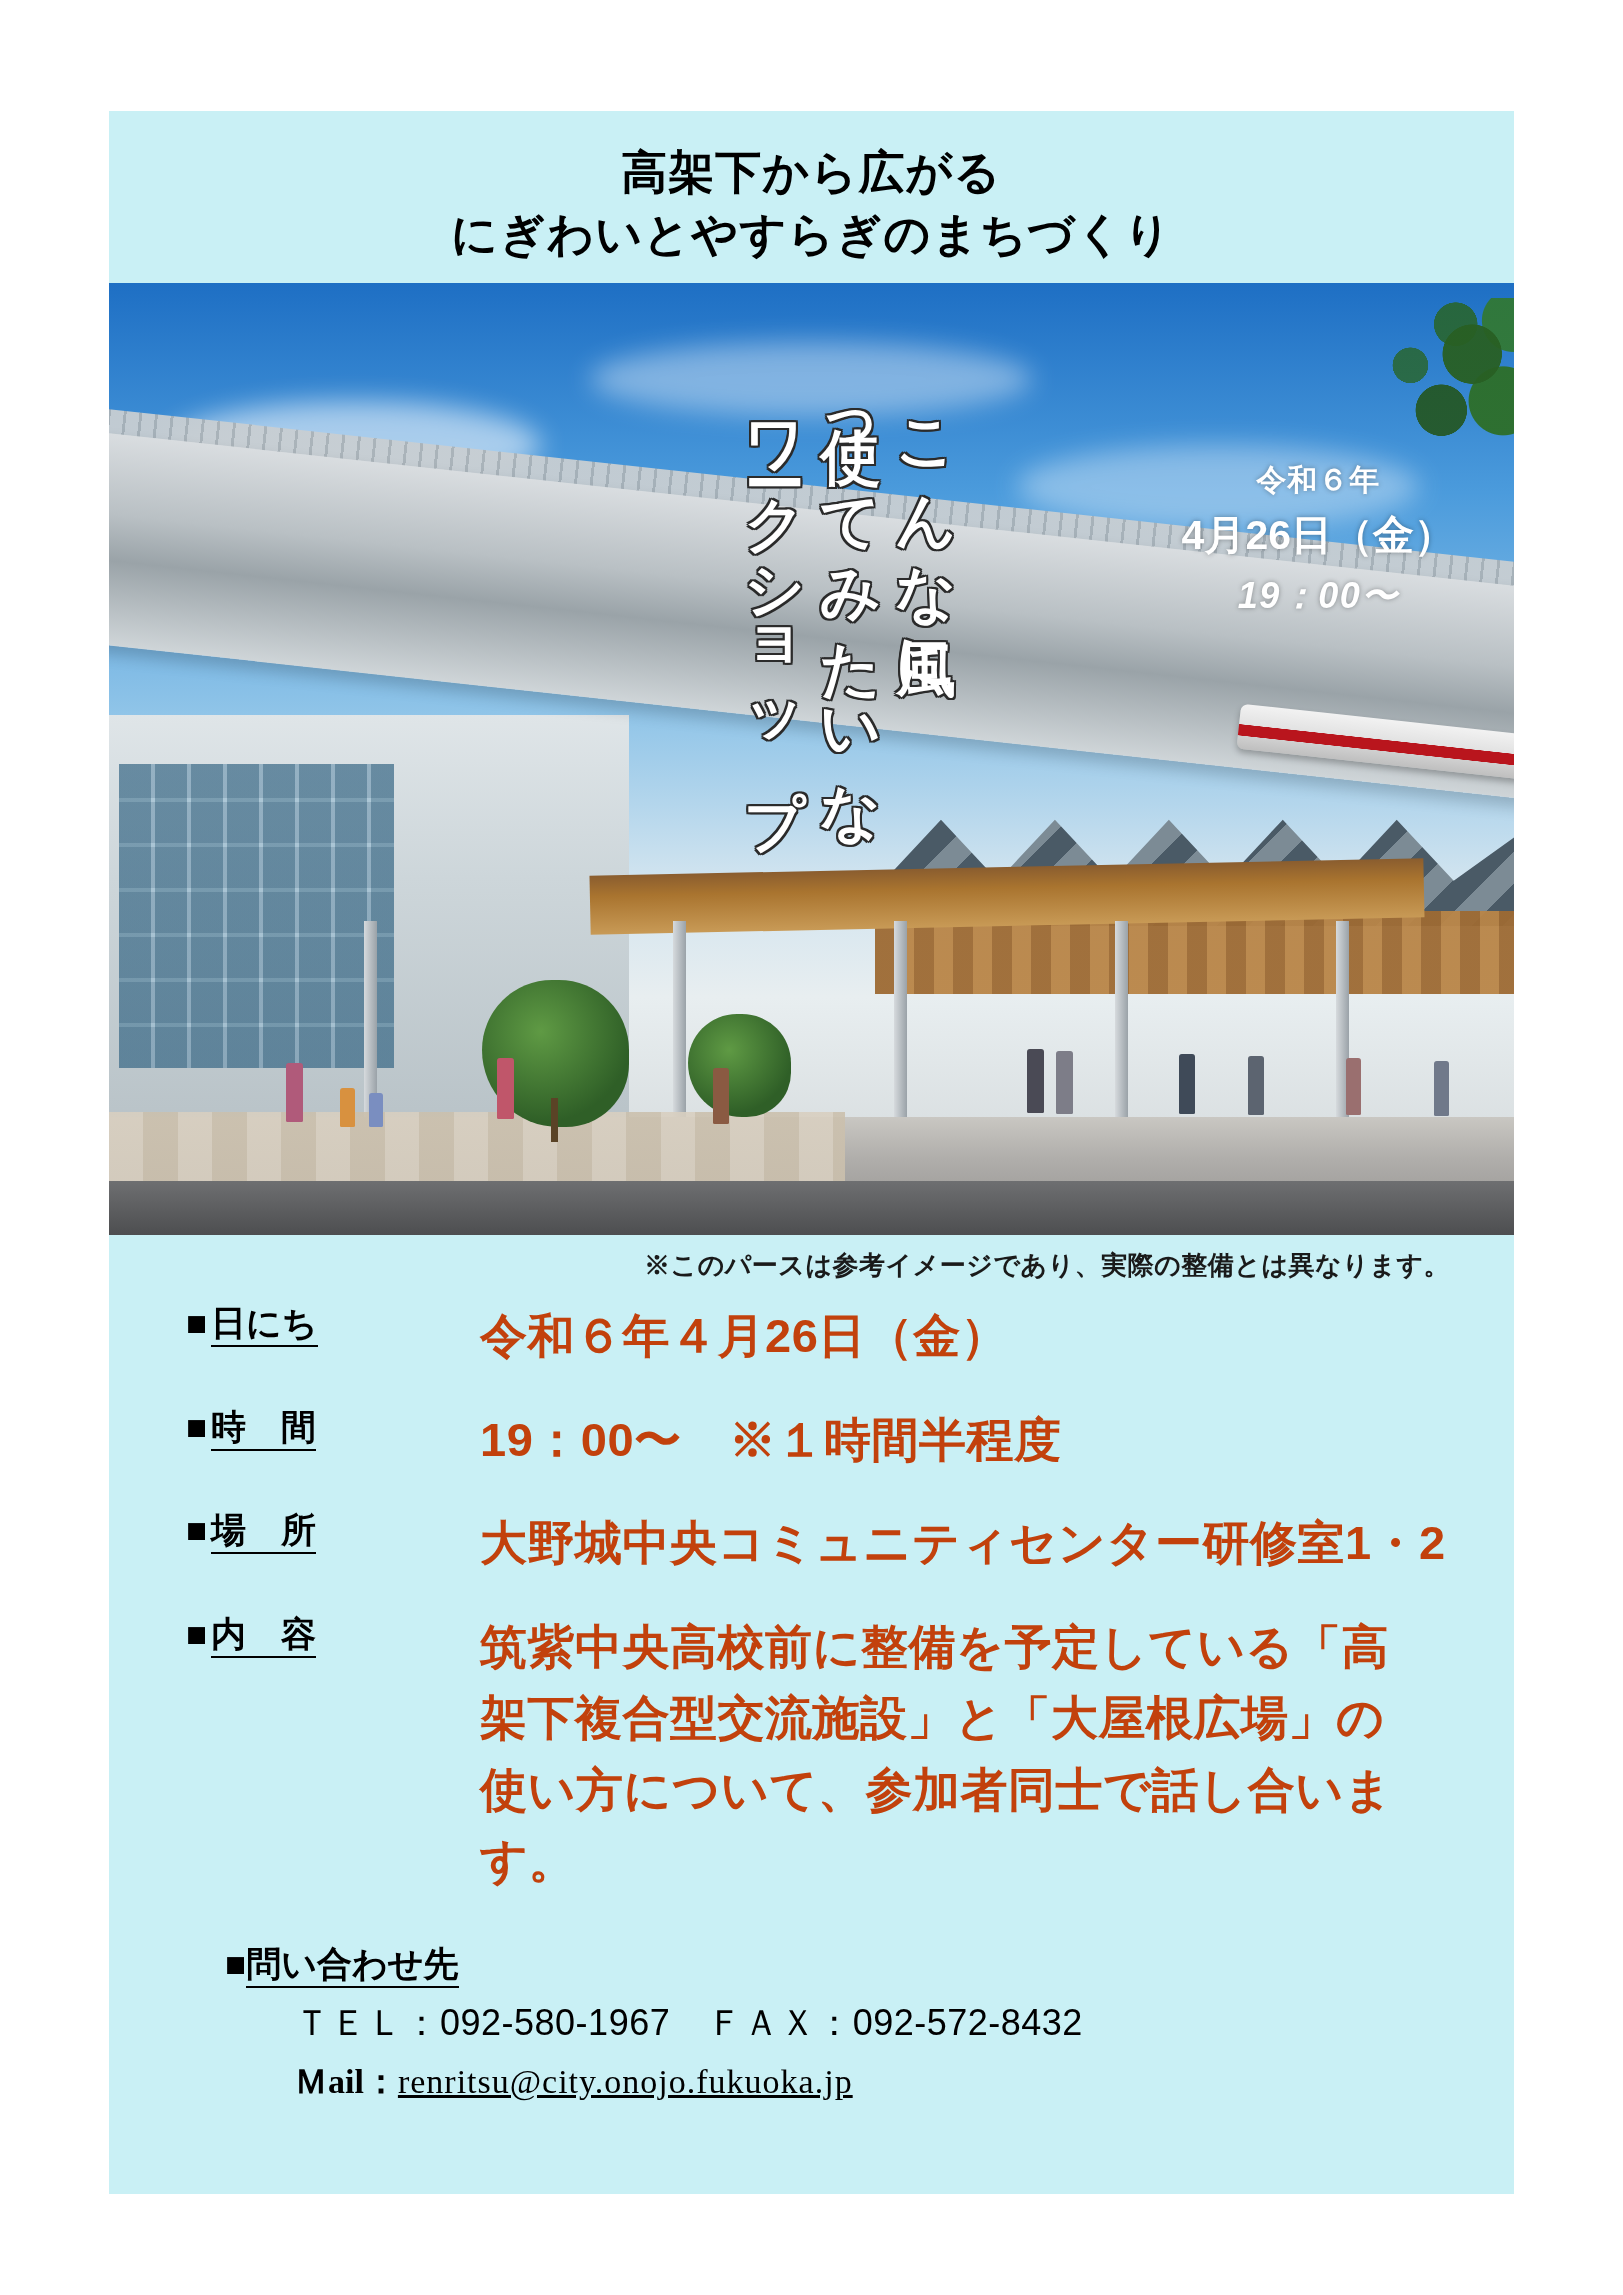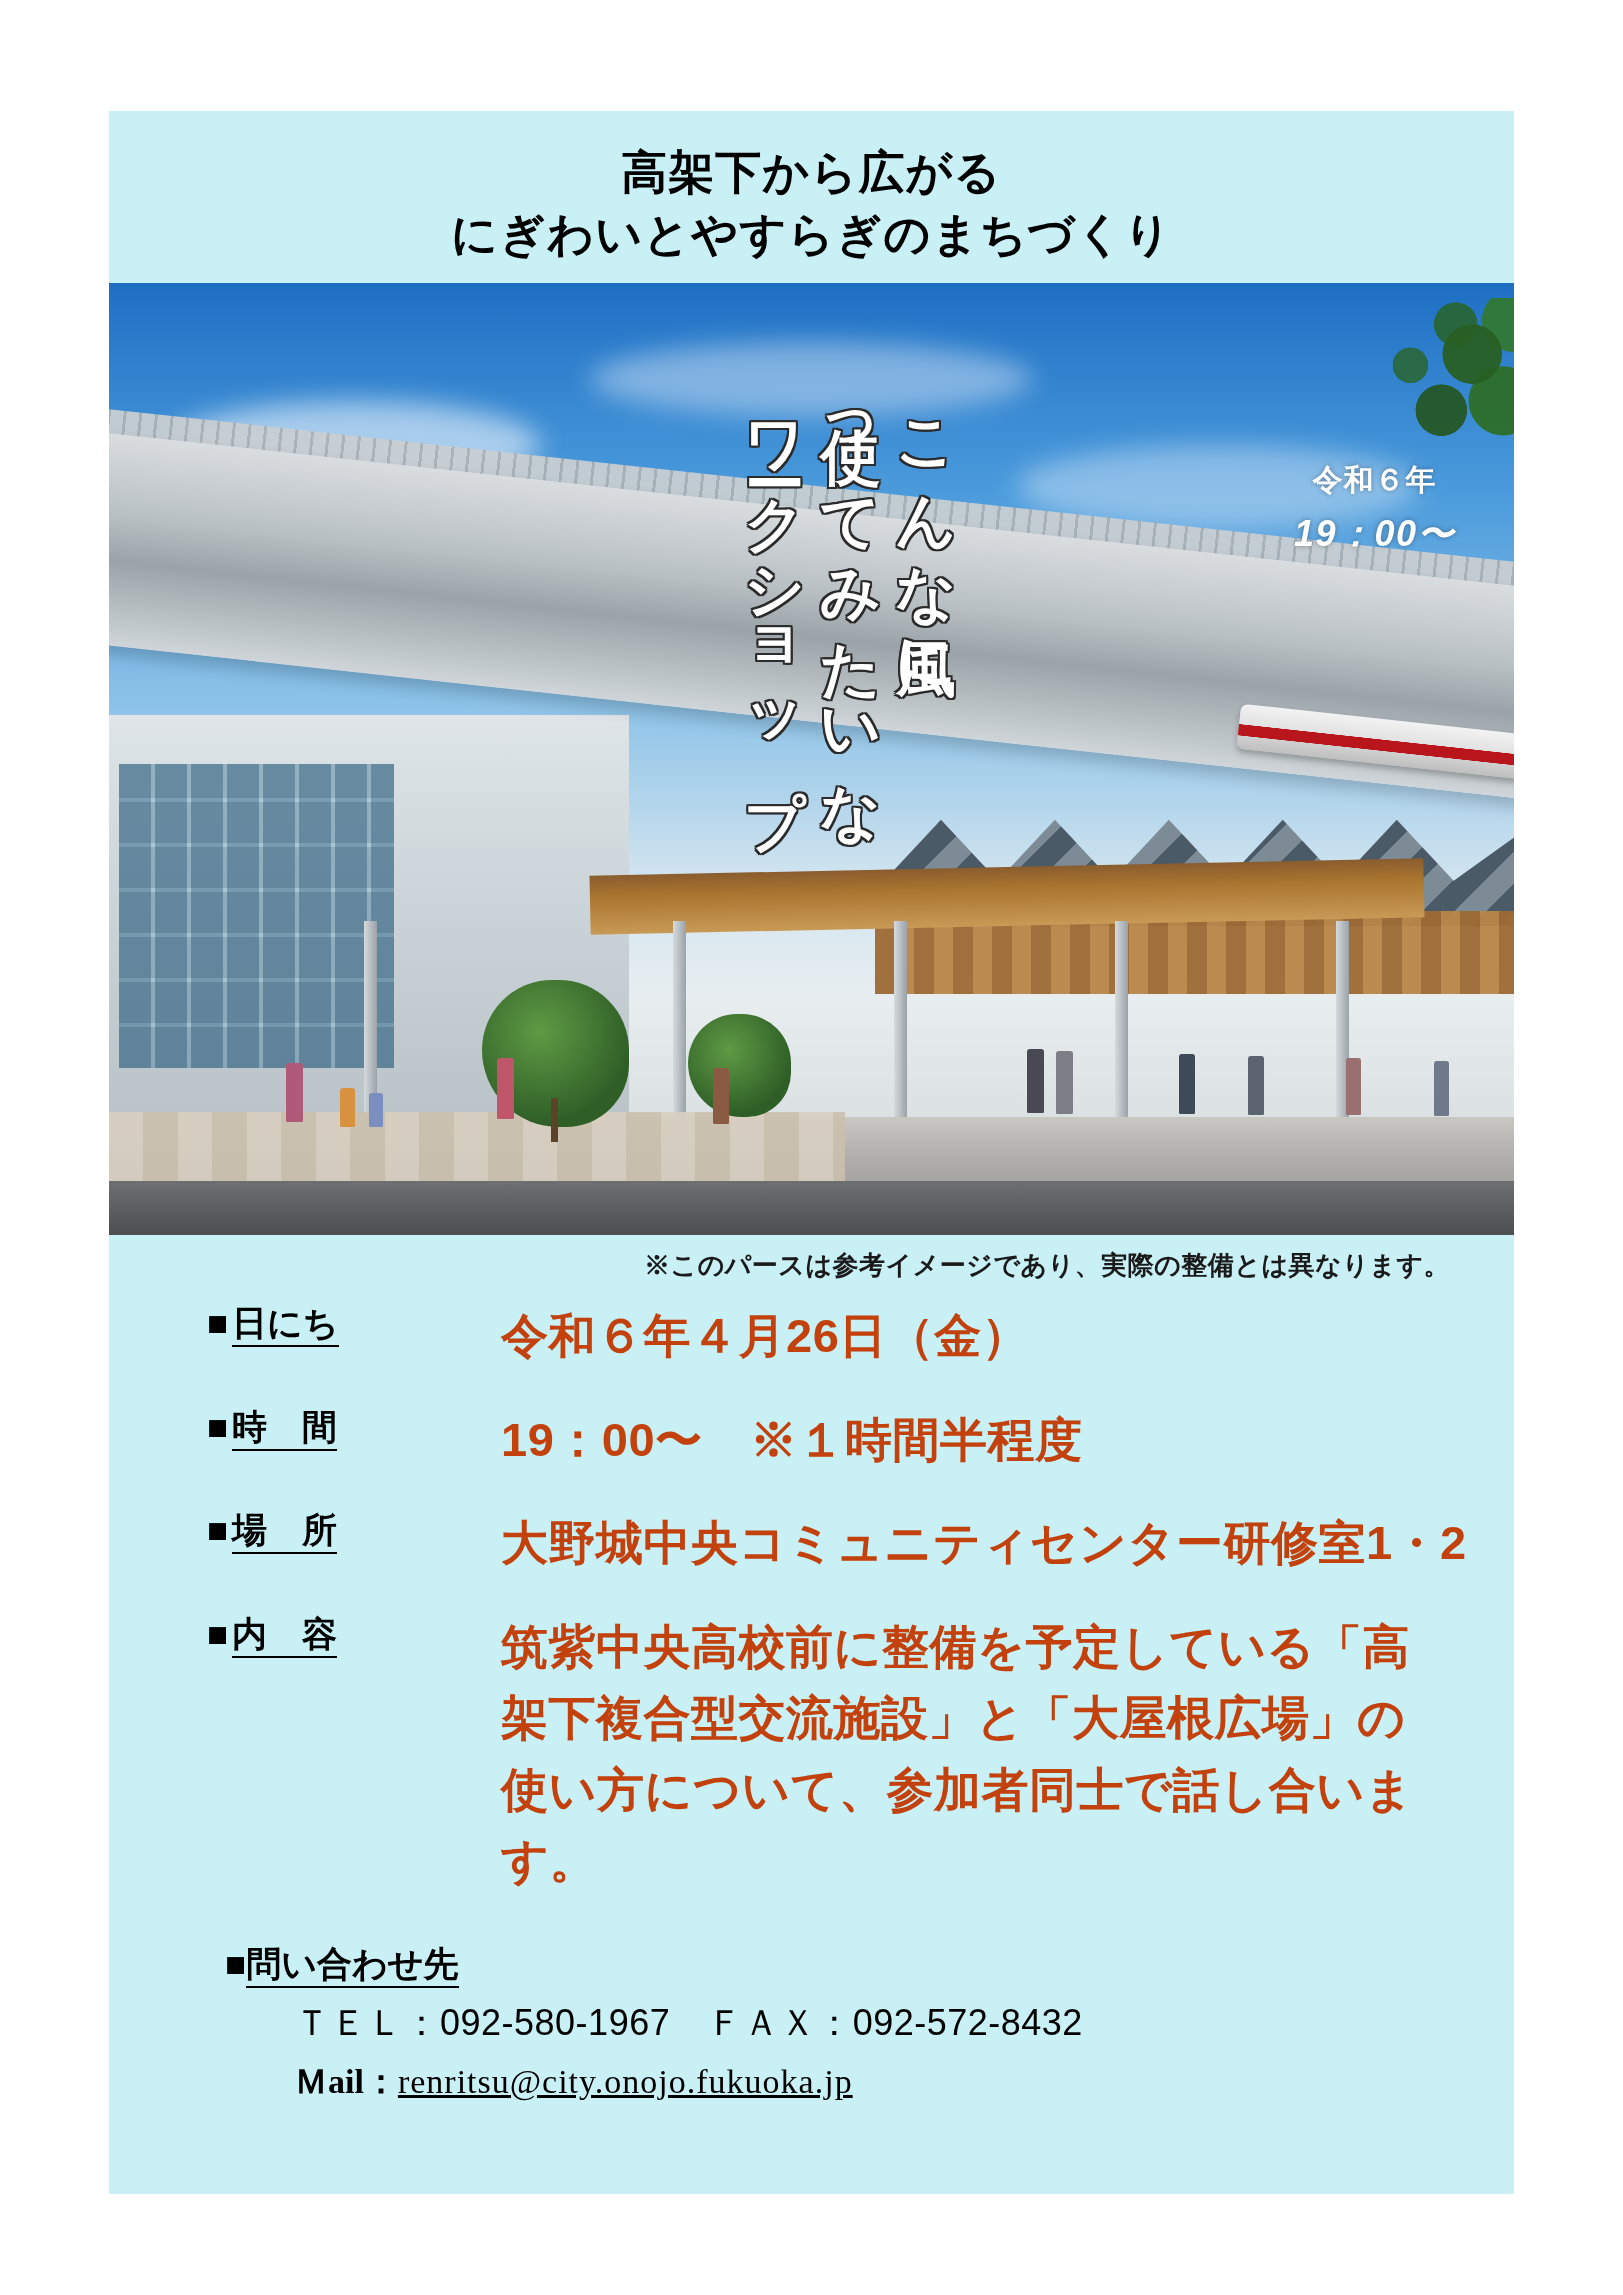--- a/index.html
+++ b/index.html
@@ -269,21 +269,21 @@
     letter-spacing: 0.5px;
   }
 
   
   .info {
     padding: 17.7px 0 0 0;
   }
   .row {
     display: flex;
     align-items: flex-start;
-    padding: 0 0 0 98px;
+    padding: 0 0 0 77px;
     margin-bottom: 32px;
   }
   .label {
     flex: 0 0 294px;
     font-size: 35px;
     font-weight: bold;
     color: #000;
     white-space: nowrap;
   }
   .label .mark { margin-right: 3.9px; }
@@ -390,20 +390,21 @@
     <div class="person" style="left:1325px; top:778px; width:14.7px; height:55px; background:#70798a;"></div>
 
     <div class="catch">
       <div class="catch-col">こんな風に</div>
       <div class="catch-col">使ってみたいな</div>
       <div class="catch-col">ワークショップ</div>
     </div>
 
     <div class="date-block">
       <div class="date-era">令和６年</div>
+      <div class="date-main">4月26日（金）</div>
       <div class="date-time">19：00〜</div>
     </div>
   </div>
 
   <div class="note">※このパースは参考イメージであり、実際の整備とは異なります。</div>
 
   <div class="info">
 
     <div class="row">
       <div class="label">

